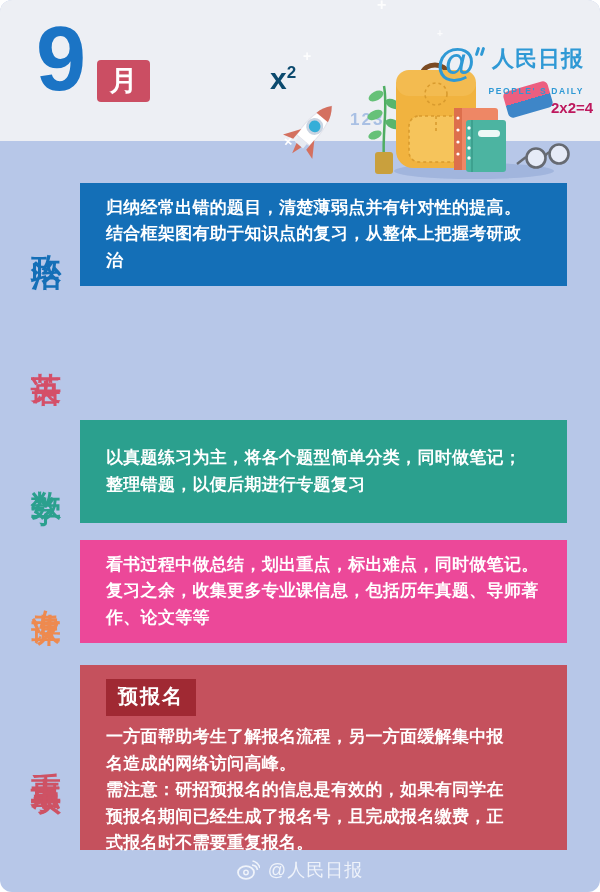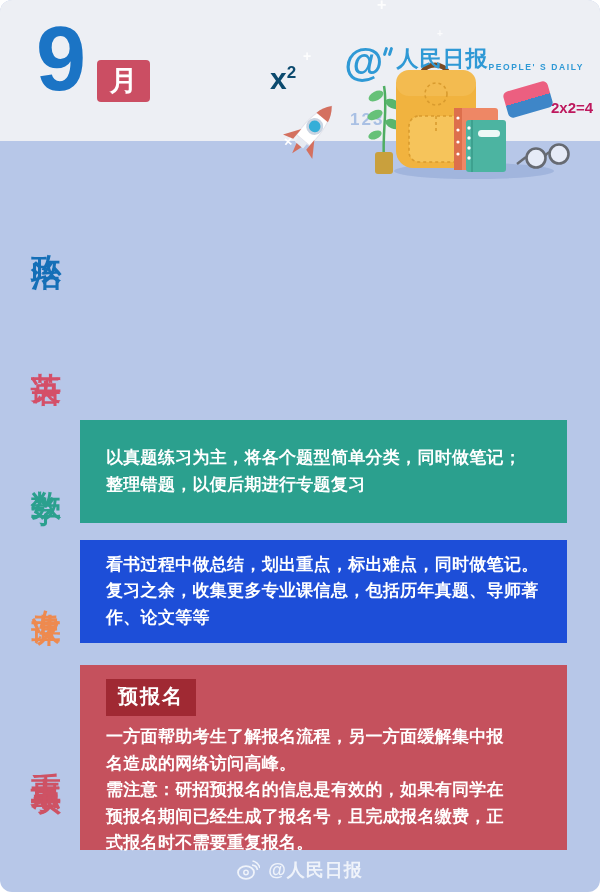--- a/index.html
+++ b/index.html
@@ -14,21 +14,21 @@
   .num9{position:absolute;left:36px;top:14px;font-size:90px;font-weight:bold;color:#1b74c5;line-height:1;}
   .monthBox{position:absolute;left:97px;top:60px;width:53px;height:42px;background:#cb4e63;border-radius:4px;
     display:flex;align-items:center;justify-content:center;}
   .monthBox span{color:#fff;font-weight:bold;font-size:28px;}
 
   
   .logo{position:absolute;right:16px;top:44px;color:#2f99d5;display:flex;align-items:flex-start;}
   .logo .at{font-size:40px;font-weight:bold;line-height:0.9;}
   .logo .ticks{display:inline-block;margin:-2px 2px 0 1px;}
   .logo .ticks i{display:inline-block;width:3px;height:9px;background:#2f99d5;border-radius:2px;transform:rotate(18deg);margin-right:2px;}
-  .logo .col{display:flex;flex-direction:row;margin-top:3px;text-align:right;}
+  .logo .col{display:flex;flex-direction:column;margin-top:3px;text-align:right;}
   .logo .name{font-size:22px;font-weight:bold;letter-spacing:1px;line-height:1.1;}
   .logo .sub{font-size:8.5px;font-weight:bold;letter-spacing:1.6px;margin-top:15px;}
 
   
   .x2{position:absolute;left:270px;top:62px;color:#0c4a6e;font-size:30px;font-weight:bold;}
   .x2 sup{font-size:17px;}
   .n123{position:absolute;left:350px;top:110px;color:#a9c0e4;font-size:17px;font-weight:bold;letter-spacing:2px;}
   .eq{position:absolute;left:551px;top:99px;color:#be185d;font-size:15px;font-weight:bold;}
   .rocket{position:absolute;left:288px;top:96px;transform:rotate(40deg);}
   .plant{position:absolute;left:366px;top:80px;}
@@ -41,40 +41,40 @@
   .sp2{left:377px;top:-4px;font-size:16px;opacity:.9;}
   .sp3{left:437px;top:28px;font-size:10px;opacity:.8;}
 
   
   .card{position:absolute;left:80px;width:487px;display:flex;align-items:center;box-sizing:border-box;}
   .card .txt{color:#ffffff;font-weight:bold;font-size:17px;line-height:26.5px;letter-spacing:0.3px;
     white-space:pre-line;padding:0 16px 0 26px;}
   .card1{top:183px;height:103px;background:#146fb7;}
   .card2{top:301px;height:104px;background:#d44f68;}
   .card3{top:420px;height:103px;background:#2ba08e;}
-  .card4{top:540px;height:103px;background:#1d4ed8;}
+  .card4{top:540px;height:103px;background:#ec4899;}
   .card5{top:665px;height:185px;background:#c5515d;display:block;padding:14px 16px 0 26px;}
   .badge{display:inline-block;background:#a02933;color:#fff;font-weight:bold;font-size:20px;
     letter-spacing:2px;padding:4px 12px 6px;}
   .card5 .txt{padding:8px 0 0 0;}
 
   
   .vlabel{position:absolute;left:16px;width:60px;display:flex;align-items:center;justify-content:center;}
   .vlabel span{writing-mode:vertical-rl;text-orientation:upright;font-weight:bold;font-size:30px;
     letter-spacing:5px;line-height:1;}
   .vl1{top:183px;height:103px;color:#146fb7;}
   .vl2{top:301px;height:104px;color:#d44f68;}
   .vl3{top:420px;height:103px;color:#2ba08e;}
   .vl4{top:540px;height:103px;color:#ee8a4f;}
   .vl4 span{font-size:29px;letter-spacing:4px;}
   .vl5{top:665px;height:185px;color:#ce5264;}
 
   
   .wm{position:absolute;left:0;right:0;bottom:10px;display:flex;align-items:center;justify-content:center;
-    gap:8px;color:rgba(255,255,255,0.78);font-size:18px;font-weight:bold;letter-spacing:1px;}
+    gap:8px;color:rgba(255,255,255,0.78);font-size:18px;font-weight:normal;letter-spacing:1px;}
 </style>
 </head>
 <body>
 
 <div class="poster">
 
   <div class="header"></div>
 
   <div class="x2"><span>x</span><sup>2</sup></div>
   <div class="n123">123</div>
@@ -168,20 +168,25 @@
   <div class="vlabel vl3">
       <span>数学</span>
     </div>
   <div class="vlabel vl4">
       <span>专业课</span>
     </div>
   <div class="vlabel vl5">
       <span>重点事项</span>
     </div>
 
+  <div class="card card1">
+    <div class="txt">归纳经常出错的题目，清楚薄弱点并有针对性的提高。
+结合框架图有助于知识点的复习，从整体上把握考研政
+治</div>
+  </div>
   <div class="card card3">
     <div class="txt">以真题练习为主，将各个题型简单分类，同时做笔记；
 整理错题，以便后期进行专题复习</div>
   </div>
   <div class="card card4">
     <div class="txt">看书过程中做总结，划出重点，标出难点，同时做笔记。
 复习之余，收集更多专业课信息，包括历年真题、导师著
 作、论文等等</div>
   </div>
   <div class="card card5">

